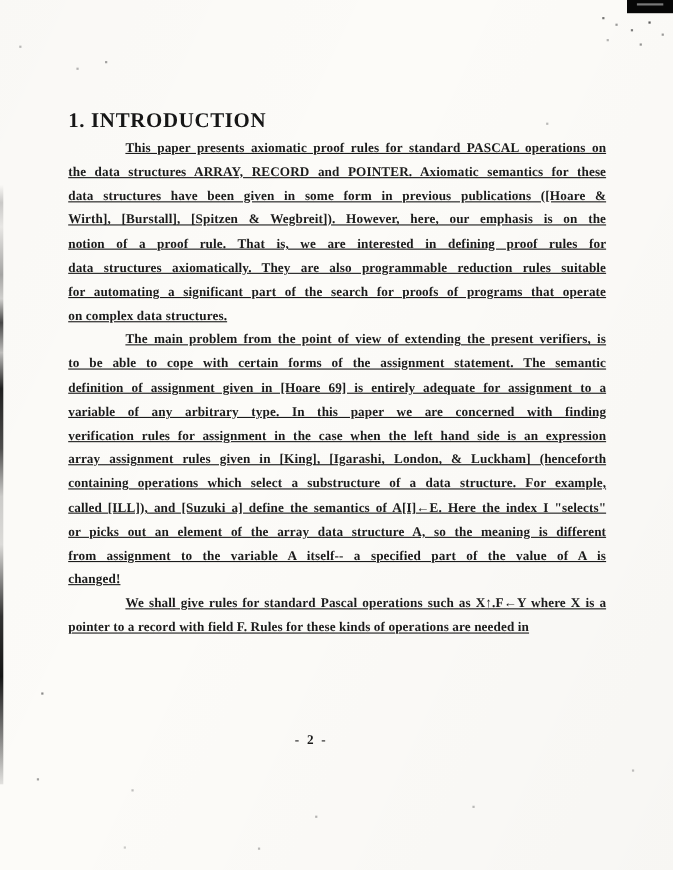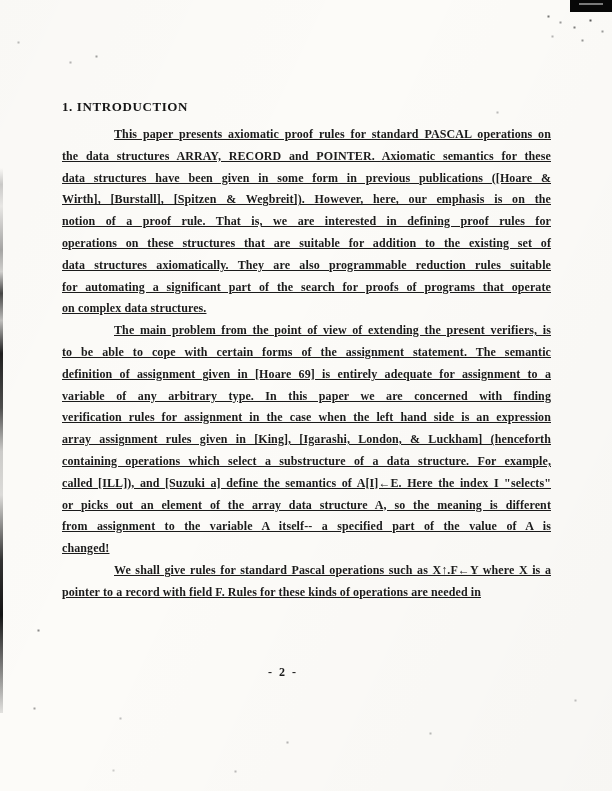--- a/index.html
+++ b/index.html
@@ -15,21 +15,21 @@
   
   .page::before {
     content:"";
     position:absolute; inset:0;
     background:linear-gradient(115deg, rgba(0,0,0,0.012) 0%, rgba(0,0,0,0) 40%, rgba(0,0,0,0.02) 100%);
     pointer-events:none;
   }
   .heading {
     position:absolute; left:62px; top:99px;
     margin:0;
-    font-size:13px; font-weight:700;
+    font-size:19px; font-weight:700;
     letter-spacing:0.6px;
     color:#161616;
   }
   .body-block {
     position:absolute; left:62px; top:124px;
     width:489px;
     text-decoration:underline;
   }
   .paragraph { margin:0; }
   .line {
@@ -125,21 +125,20 @@
 
   <h1 class="heading">1. INTRODUCTION</h1>
 
   <div class="body-block">
     <div class="paragraph">
         <div class="line first">This paper presents axiomatic proof rules for standard PASCAL operations on</div>
         <div class="line">the data structures ARRAY, RECORD and POINTER. Axiomatic semantics for these</div>
         <div class="line">data structures have been given in some form in previous publications ([Hoare &amp;</div>
         <div class="line">Wirth], [Burstall], [Spitzen &amp; Wegbreit]). However, here, our emphasis is on the</div>
         <div class="line">notion of a proof rule. That is, we are interested in defining proof rules for</div>
-        <div class="line">operations on these structures that are suitable for addition to the existing set of</div>
         <div class="line">data structures axiomatically. They are also programmable reduction rules suitable</div>
         <div class="line">for automating a significant part of the search for proofs of programs that operate</div>
         <div class="line last">on complex data structures.</div>
       </div>
     <div class="paragraph">
         <div class="line first">The main problem from the point of view of extending the present verifiers, is</div>
         <div class="line">to be able to cope with certain forms of the assignment statement. The semantic</div>
         <div class="line">definition of assignment given in [Hoare 69] is entirely adequate for assignment to a</div>
         <div class="line">variable of any arbitrary type. In this paper we are concerned with finding</div>
         <div class="line">verification rules for assignment in the case when the left hand side is an expression</div>

